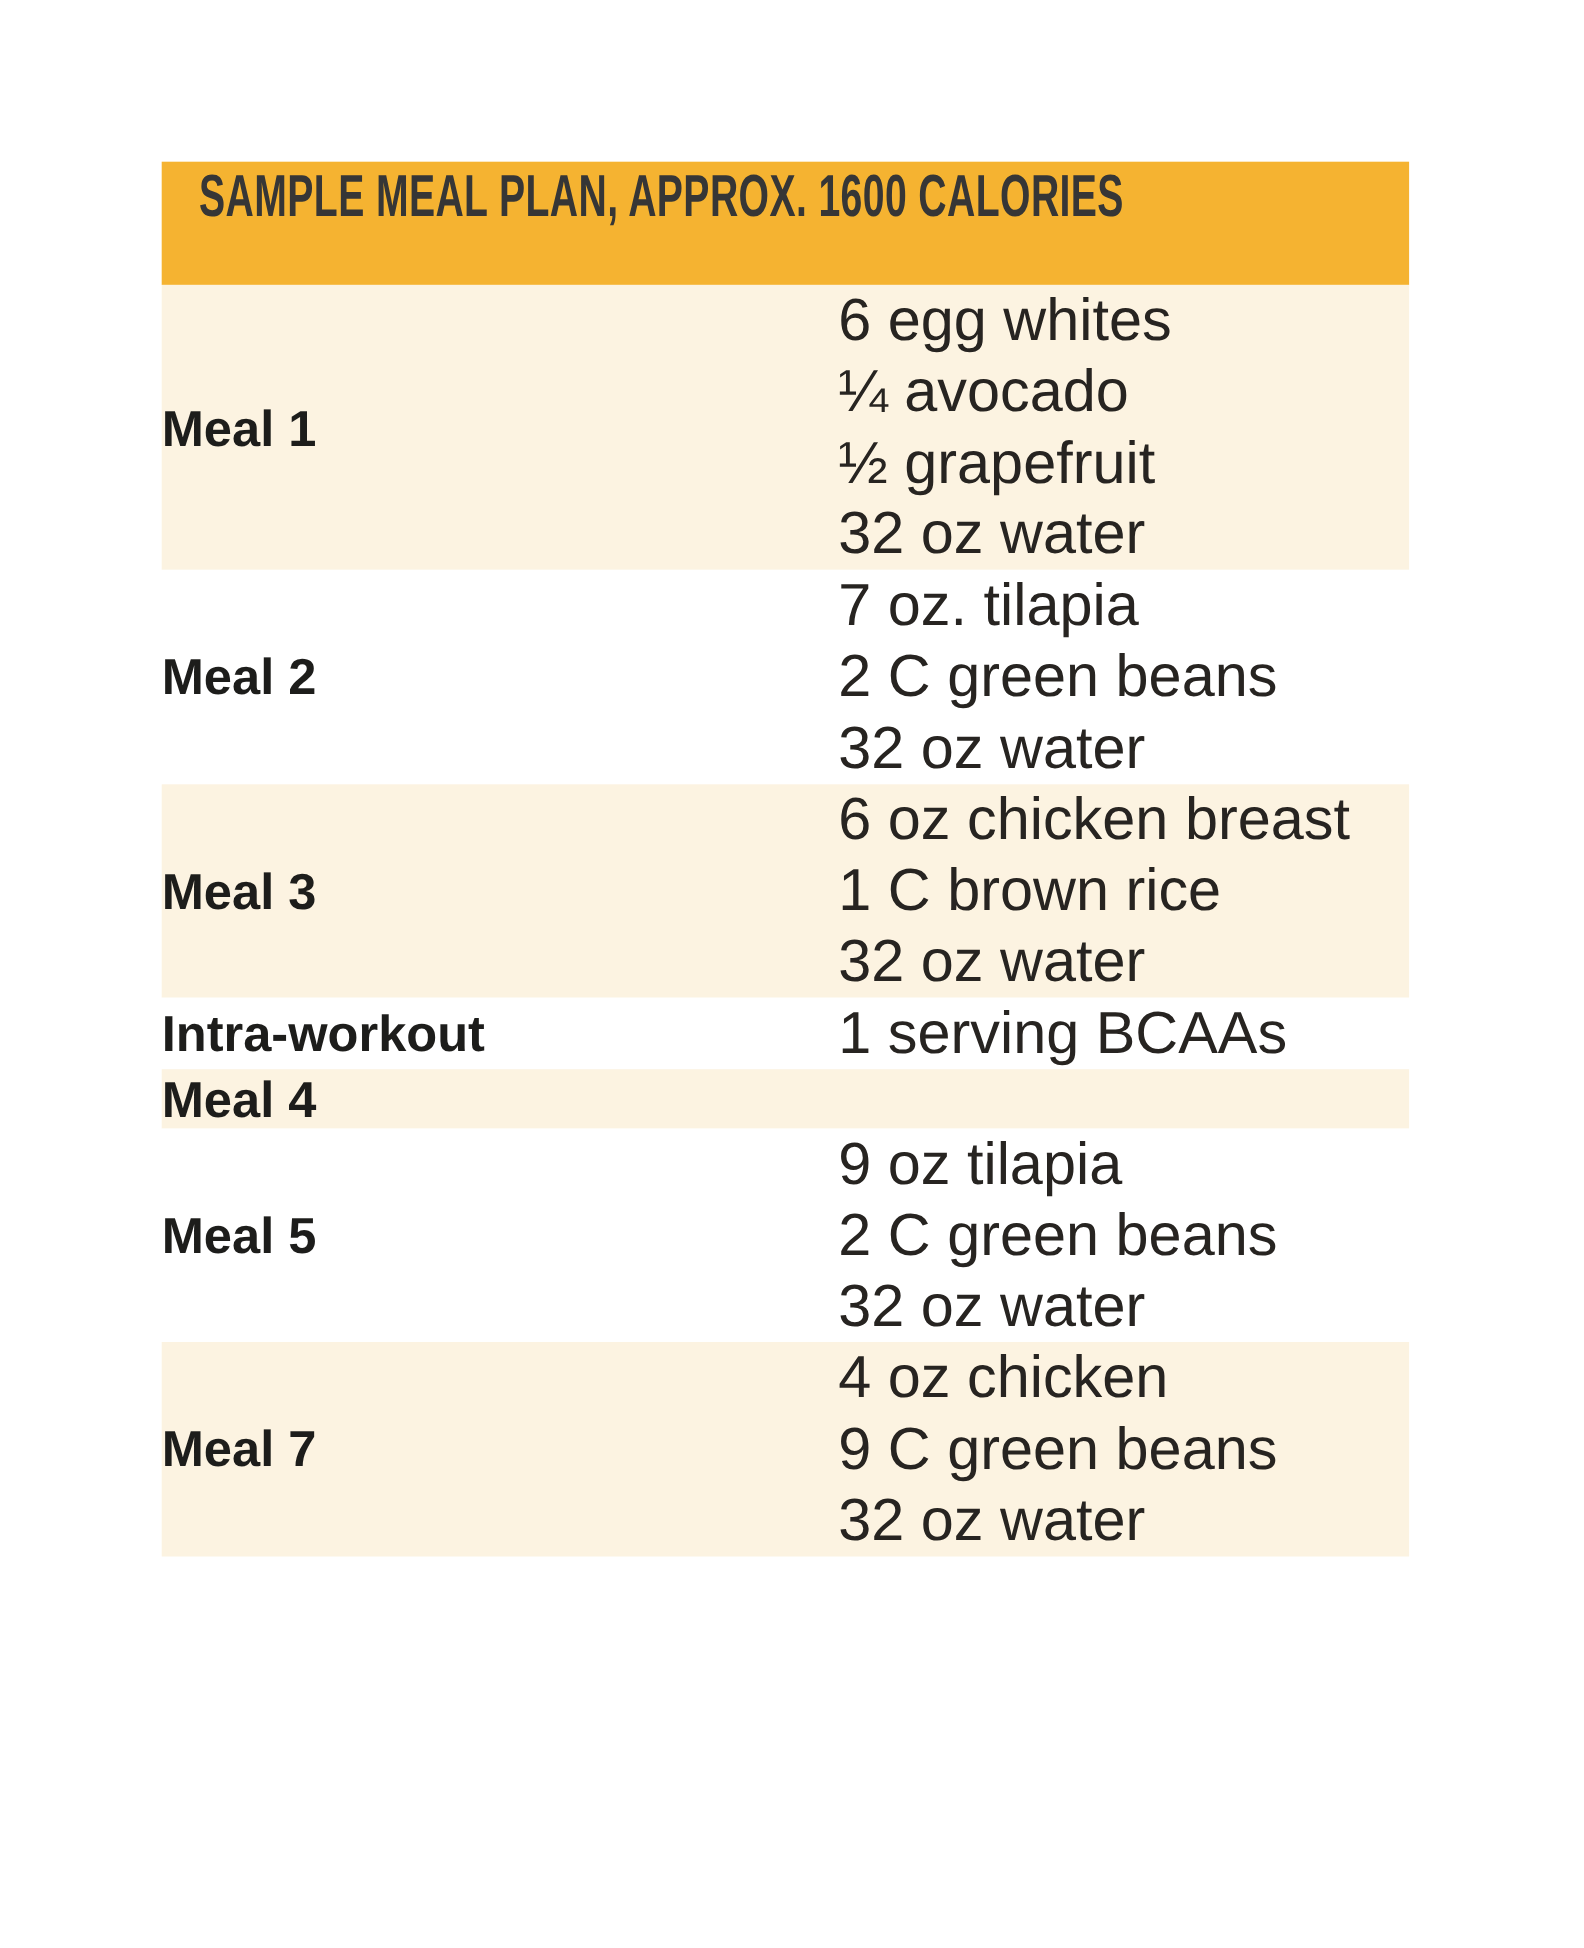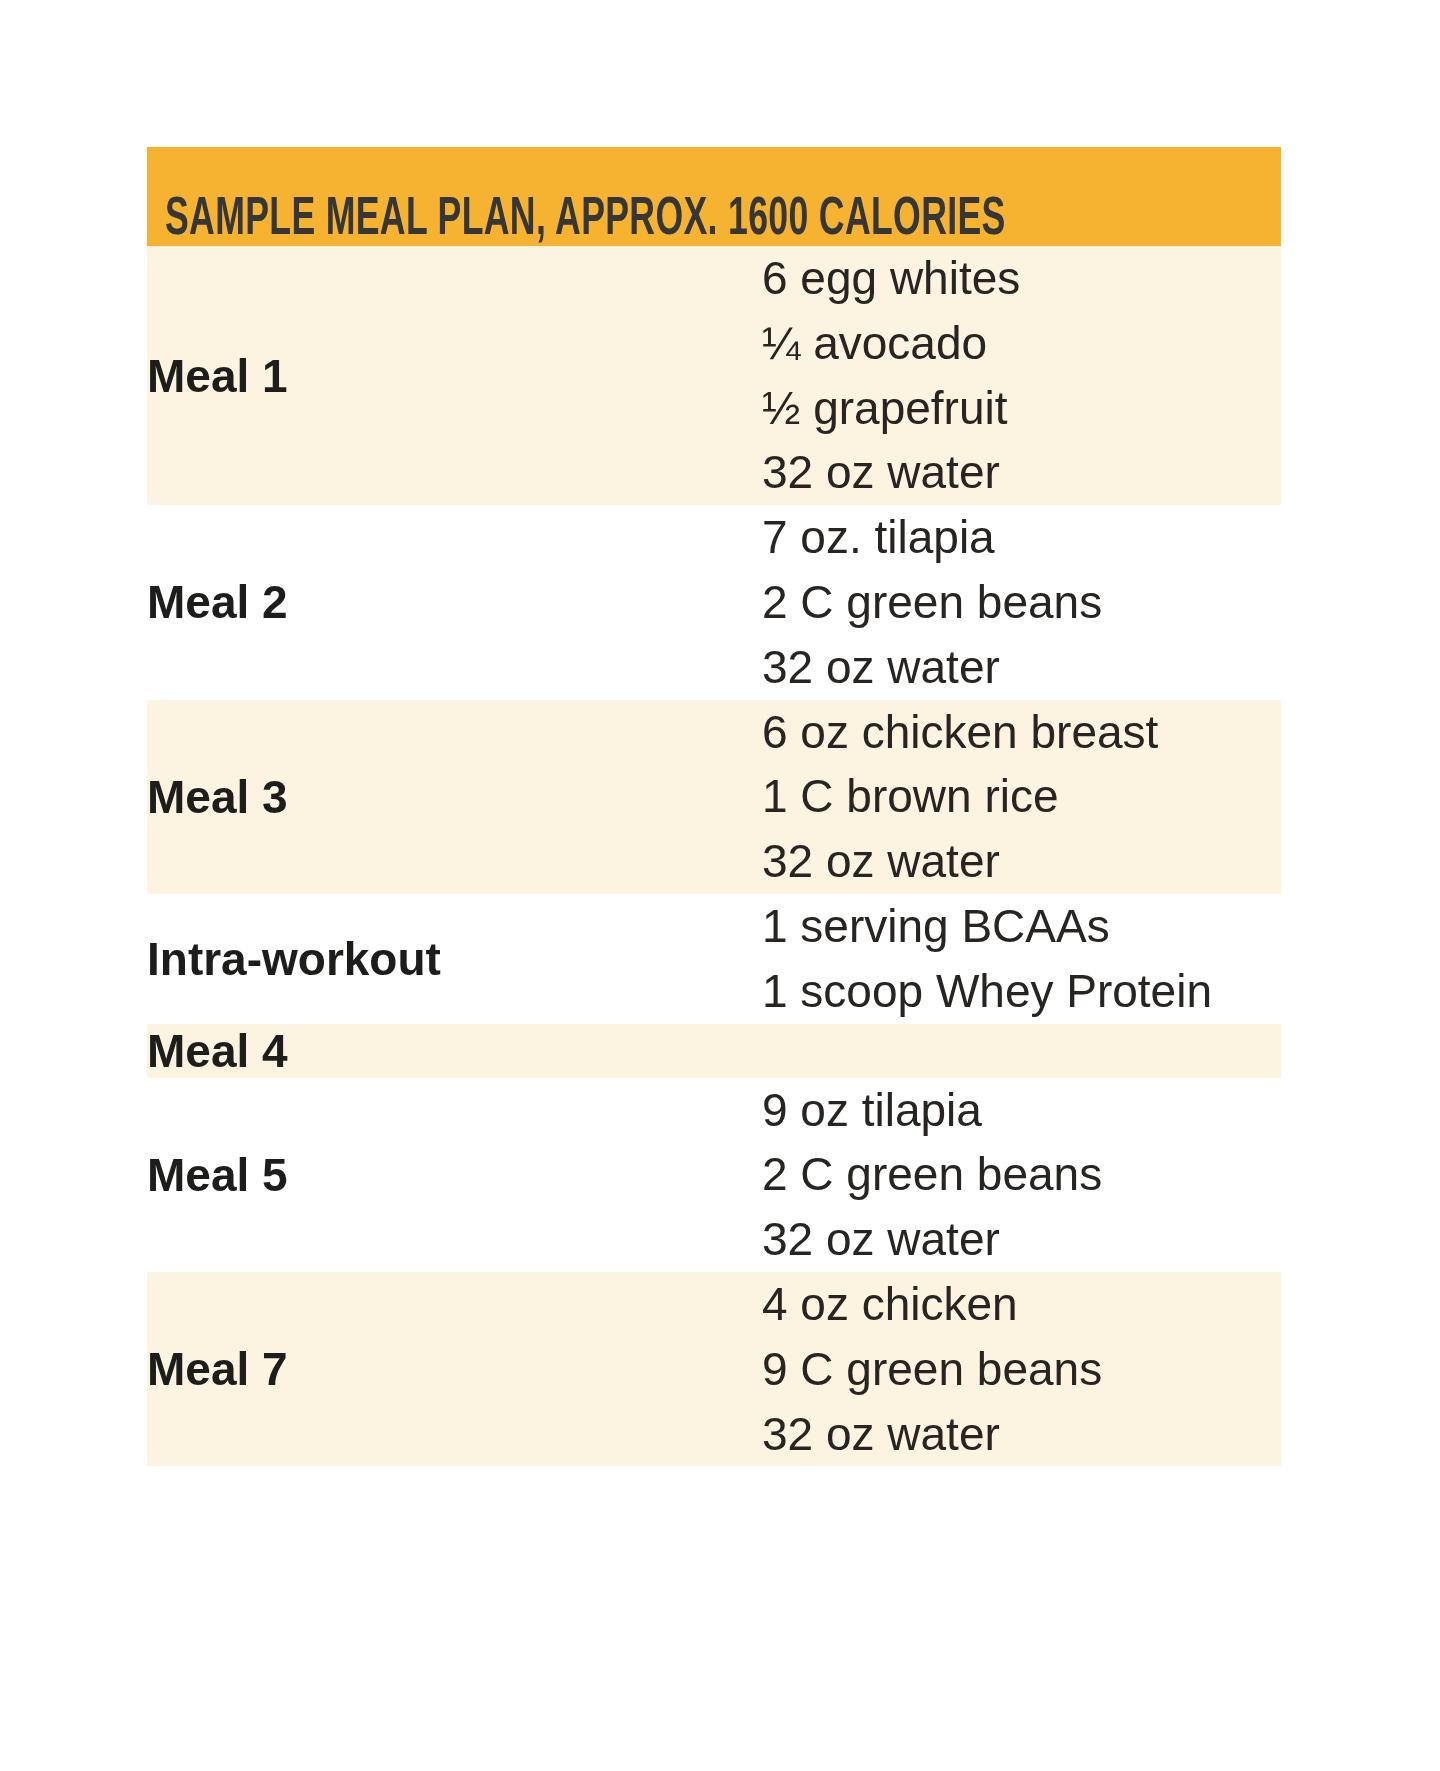--- a/index.html
+++ b/index.html
@@ -20,25 +20,25 @@
     overflow: hidden;
     font-family: "Liberation Sans", "DejaVu Sans", sans-serif;
   }
   .meal-table {
     position: absolute;
     left: 147px;
     top: 147px;
     width: 1134px;
   }
   .table-header {
-    height: 99px;
+    height: 112px;
     background: var(--header-bg);
     display: flex;
-    align-items: flex-end;
-    padding-left: 18px;
+    align-items: flex-start;
+    padding-left: 34px;
     overflow: hidden;
   }
   .table-header .header-title {
     font-size: 54px;
     font-weight: bold;
     color: var(--header-text);
     white-space: nowrap;
     transform: scaleX(0.66);
     transform-origin: left center;
     letter-spacing: 0.5px;
@@ -60,21 +60,21 @@
     font-size: 46px;
     font-weight: bold;
     color: var(--label-text);
     white-space: nowrap;
   }
   .items-cell {
     flex: 1 1 auto;
     min-width: 0;
   }
   .item-line {
-    font-size: 46px;
+    font-size: 54px;
     line-height: 64.8px;
     color: var(--body-text);
     white-space: nowrap;
   }
 </style>
 </head>
 <body>
 
 <div class="page">
   <div class="meal-table">
@@ -115,21 +115,20 @@
             <div class="item-line">32 oz water</div>
           </div>
   </div>
 
   <div class="row">
     <div class="label-cell">
       <span class="meal-label">Intra-workout</span>
     </div>
     <div class="items-cell">
             <div class="item-line">1 serving BCAAs</div>
-            <div class="item-line">1 scoop Whey Protein</div>
           </div>
   </div>
 
   <div class="row alt">
     <div class="label-cell">
       <span class="meal-label">Meal 4</span>
     </div>
   </div>
 
   <div class="row">

